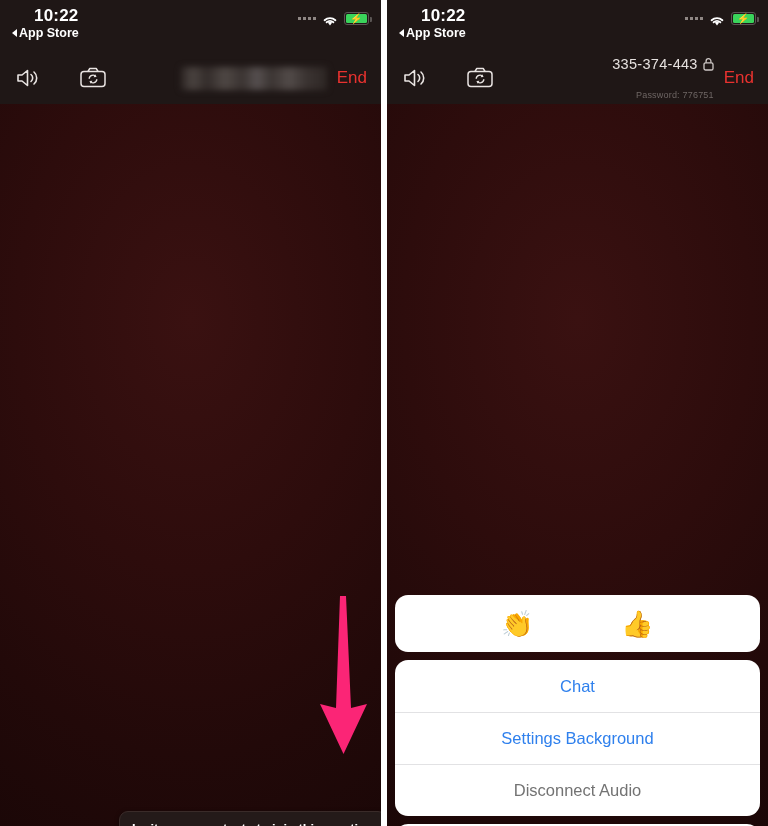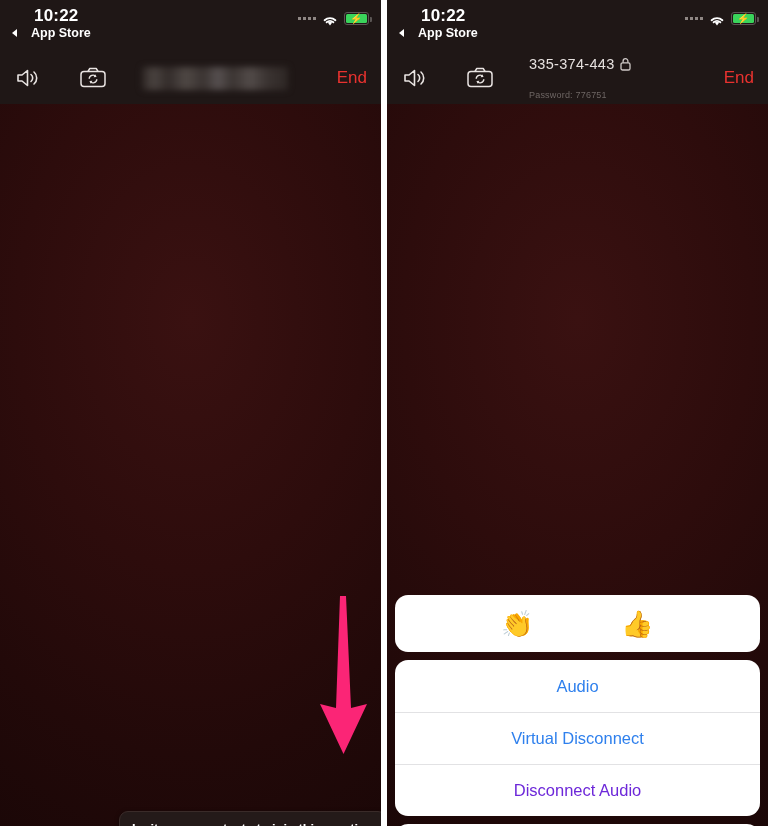--- a/index.html
+++ b/index.html
@@ -38,21 +38,21 @@
     letter-spacing:0.2px;
     margin-left:20px;
     line-height:20px;
   }
   .sb-back {
     position:absolute;
     left:12px; top:26px;
     color:#ffffff;
     font-size:12.5px;
     font-weight:bold;
-    display:flex; align-items:center; gap:14px;
+    display:flex; align-items:center; gap:2px;
   }
   .sb-back .tri {
     width:0;height:0;
     border-top:4px solid transparent;
     border-bottom:4px solid transparent;
     border-right:5px solid #ffffff;
   }
   .sb-right {
     position:absolute;
     right:12px; top:12px;
@@ -89,21 +89,21 @@
     position:relative;
     height:52px;
     background:#1f1716;
     display:flex; align-items:center;
     padding:0 14px;
   }
   .callbar .icn { width:30px;height:26px; margin-right:34px; }
   .cb-title-wrap {
     flex:1;
     display:flex; flex-direction:column;
-    align-items:flex-start; justify-content:center;
+    align-items:flex-end; justify-content:center;
   }
   .cb-title {
     color:#e6e1df;
     font-size:14.5px;
     letter-spacing:0.3px;
     display:flex; align-items:center; gap:5px;
   }
   .cb-sub {
     color:#6e6664;
     font-size:9px;
@@ -190,21 +190,21 @@
     line-height:1;
   }
   .sheet-item {
     height:52px;
     display:flex; align-items:center; justify-content:center;
     color:#2f80ed;
     font-size:16.5px;
     border-top:1px solid #e2e2e4;
   }
   .sheet-item:first-child { border-top:none; }
-  .sheet-item.destructive { color:#6d28d9; }
+  .sheet-item.destructive { color:#737373; }
   .sheet-cancel {
     background:#ffffff;
     border-radius:13px;
     height:54px;
     display:flex; align-items:center; justify-content:center;
     color:#2f80ed;
     font-size:17px;
   }
   .lock-ico { display:inline-flex; align-items:center; }
 </style>
@@ -341,22 +341,22 @@
     <div class="video">
 
       <div class="sheet">
         <div class="sheet-group">
           <div class="emoji-row">
             <span class="emoji">👏</span>
             <span class="emoji">👍</span>
           </div>
         </div>
         <div class="sheet-group">
-          <div class="sheet-item">Audio</div>
-          <div class="sheet-item">Virtual Disconnect</div>
+          <div class="sheet-item">Chat</div>
+          <div class="sheet-item">Settings Background</div>
           <div class="sheet-item destructive">Disconnect Audio</div>
         </div>
         <div class="sheet-cancel">Cancel</div>
       </div>
     </div>
   </div>
 
 </div>
 
 </body></html>

